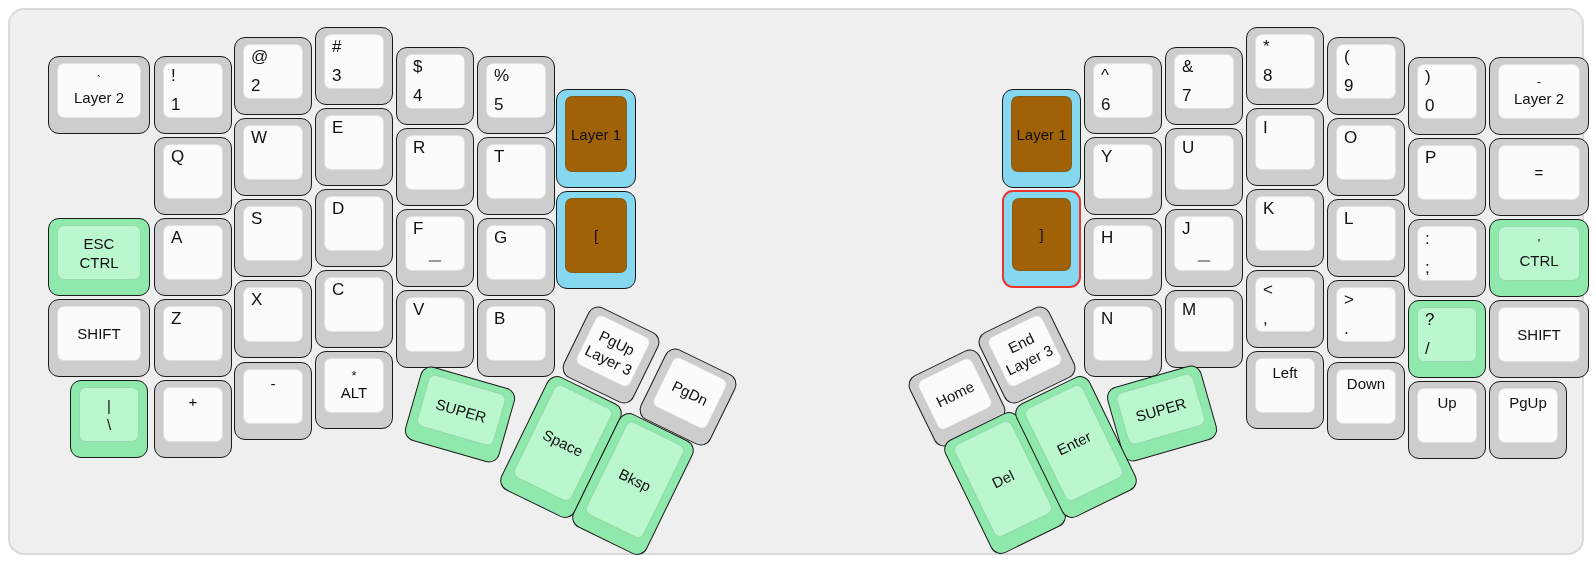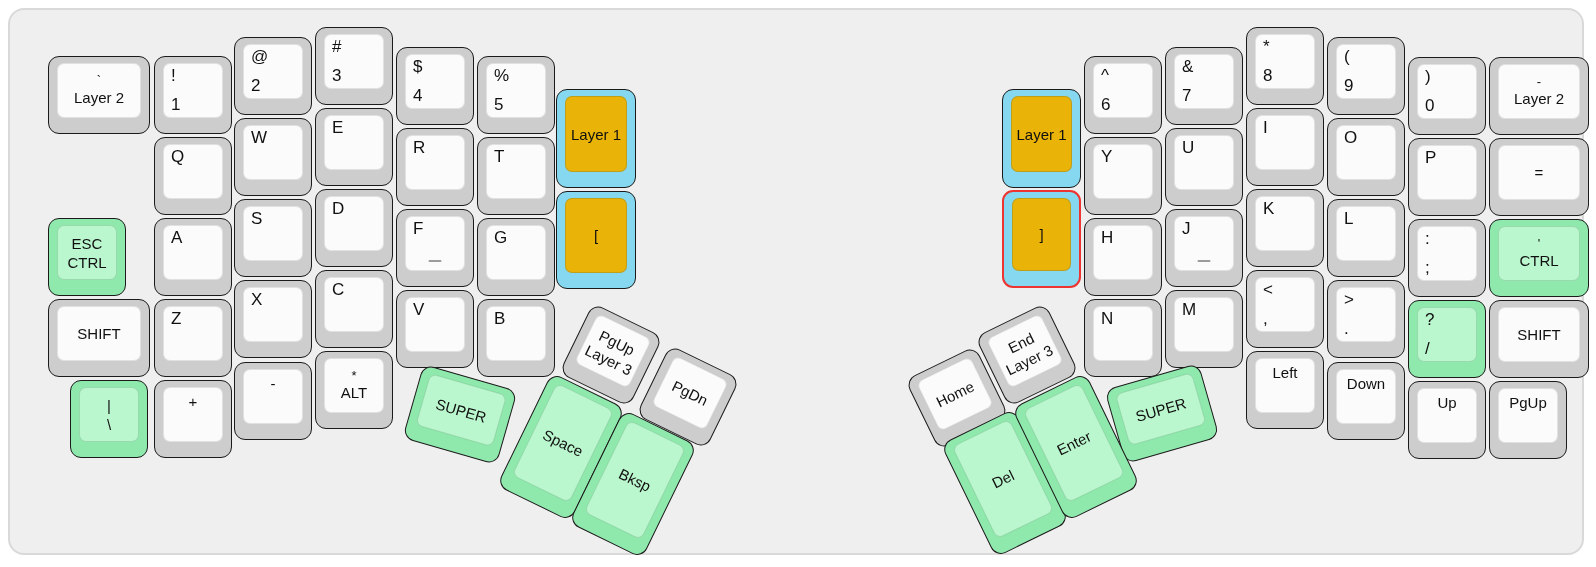--- a/index.html
+++ b/index.html
@@ -8,21 +8,21 @@
   #panel{position:absolute;left:8px;top:8px;width:1576px;height:547px;
     background:#efeff0;border:2px solid #d9d9d9;border-radius:16px;box-sizing:border-box;}
   .key{position:absolute;box-sizing:border-box;border:1.5px solid #1b1b1b;border-radius:11px;}
   .key.gray{background:#cdcdcd;}
   .key.green{background:#8fe9ad;}
   .key.blue{background:#85d8f0;}
   .key.red-border{border:2px solid #ed3430;}
   .keytop{position:absolute;left:8px;right:8px;top:6px;bottom:15px;border-radius:7px;}
   .gray .keytop{background:#fbfbfb;border:1px solid rgba(0,0,0,0.10);}
   .green .keytop{background:#bbf7ce;border:1px solid rgba(0,90,30,0.18);}
-  .blue .keytop{background:#eab308;border:1px solid rgba(0,70,110,0.18);}
+  .blue .keytop{background:#a16207;border:1px solid rgba(0,70,110,0.18);}
   .legend{position:absolute;font-size:17px;line-height:18px;}
   .legend.tl{top:3px;left:7px;}
   .legend.bl{bottom:3px;left:7px;}
   .center{position:absolute;left:0;right:0;top:0;bottom:0;display:flex;flex-direction:column;
     align-items:center;justify-content:center;text-align:center;font-size:15px;line-height:19px;}
   .center.top{justify-content:flex-start;padding-top:4px;box-sizing:border-box;}
   .line.small{font-size:13px;line-height:14px;}
   .homing{position:absolute;bottom:8px;left:50%;transform:translateX(-50%);
     width:13px;height:2.5px;background:#9b9b9b;border-radius:1px;}
 </style>
@@ -32,21 +32,21 @@
 <div id="canvas" style="background: rgb(255, 255, 255);">
   <div id="panel" style="background: rgb(239, 239, 240); border-color: rgb(217, 217, 217);">
       <div class="key gray" style="width: 102px; height: 78px; left: 38px; top: 46px;">
         <div class="keytop">
           <div class="center">
             <div class="line small">`</div>
             <div class="line">Layer 2</div>
           </div>
         </div>
       </div>
-      <div class="key green" style="width: 78px; height: 78px; left: 38px; top: 208px;">
+      <div class="key green" style="width: 102px; height: 78px; left: 38px; top: 208px;">
         <div class="keytop">
           <div class="center">
             <div class="line">ESC</div>
             <div class="line">CTRL</div>
           </div>
         </div>
       </div>
       <div class="key gray" style="width: 102px; height: 78px; left: 38px; top: 289px;">
         <div class="keytop">
           <div class="center">

